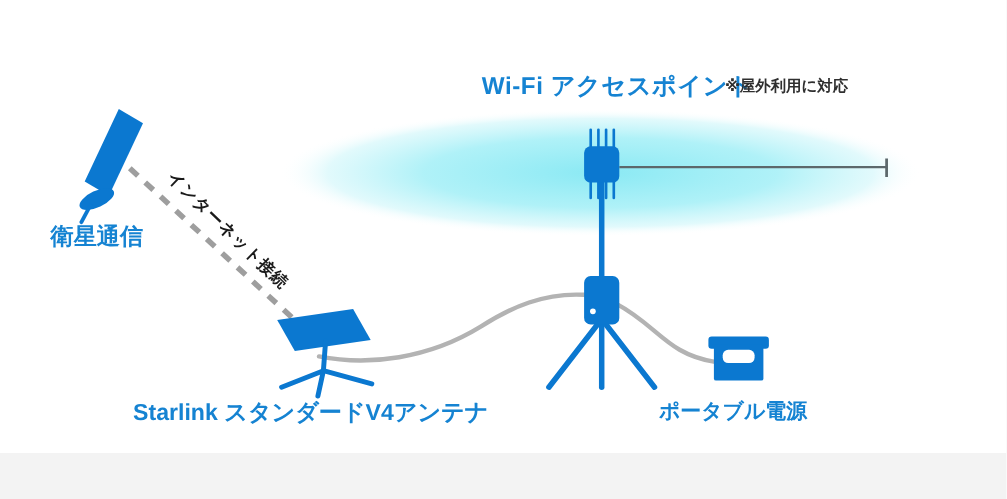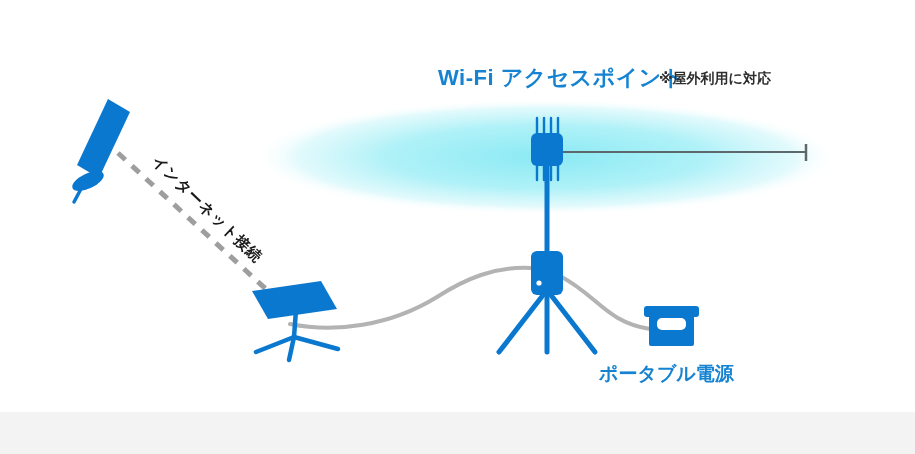--- a/index.html
+++ b/index.html
@@ -99,15 +99,17 @@
 
     <g>
       <rect x="644" y="306" width="55" height="11" rx="3" fill="#0b78d0"></rect>
       <rect x="649" y="313" width="45" height="33" rx="2" fill="#0b78d0"></rect>
       <rect x="657" y="318" width="29" height="12" rx="5" fill="#ffffff"></rect>
     </g>
   </svg>
 
   <div class="lbl lbl-blue wifi-title">Wi-Fi アクセスポイント</div>
   <div class="lbl lbl-dark wifi-note">※屋外利用に対応</div>
+  <div class="lbl lbl-blue satellite-label">衛星通信</div>
   <div class="lbl internet-label">インターネット接続</div>
+  <div class="lbl lbl-blue starlink-label">Starlink スタンダードV4アンテナ</div>
   <div class="lbl lbl-blue power-label">ポータブル電源</div>
 </div>
 
 </body></html>

